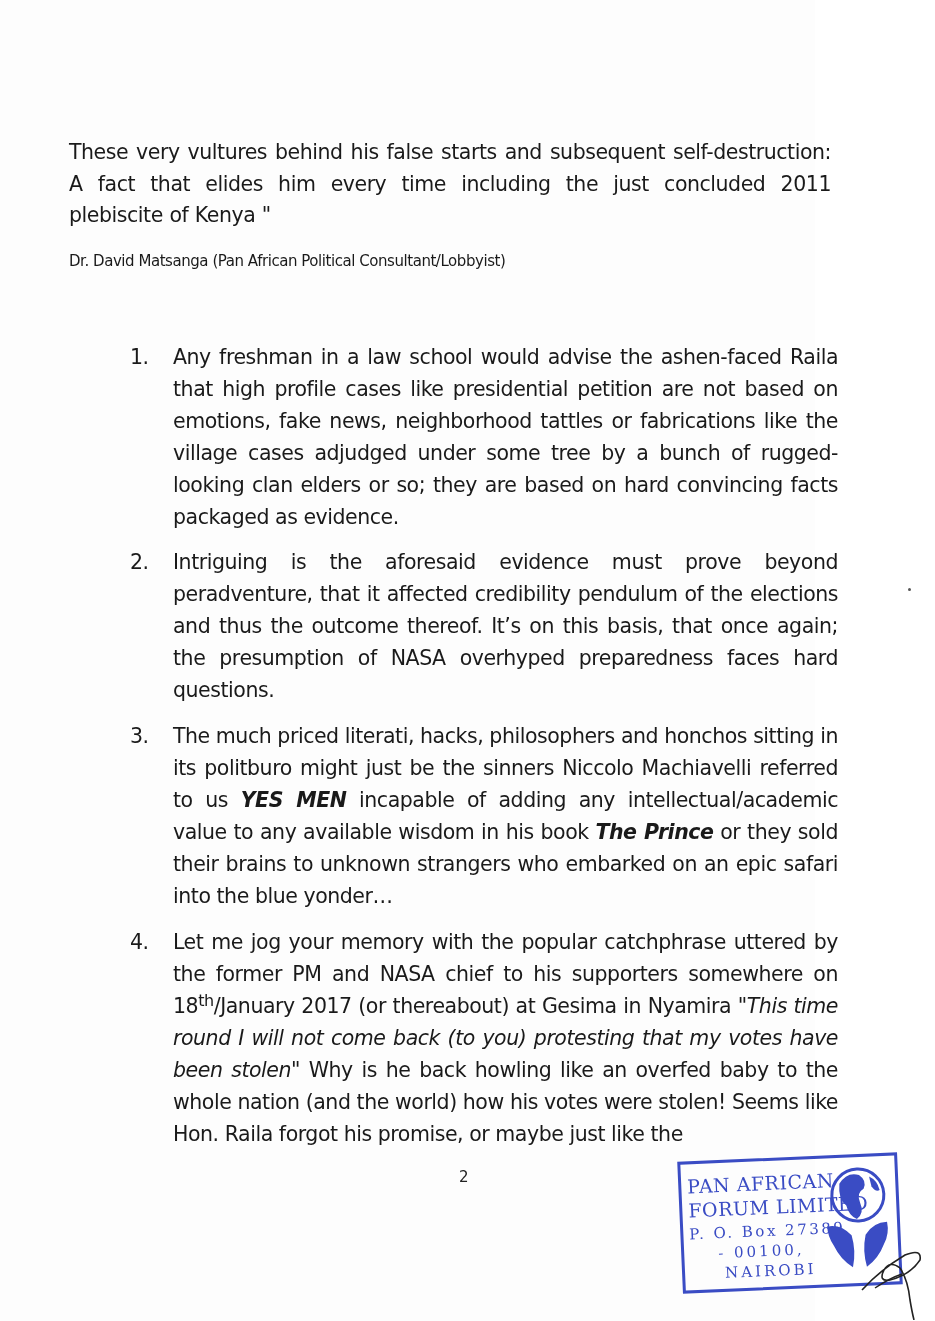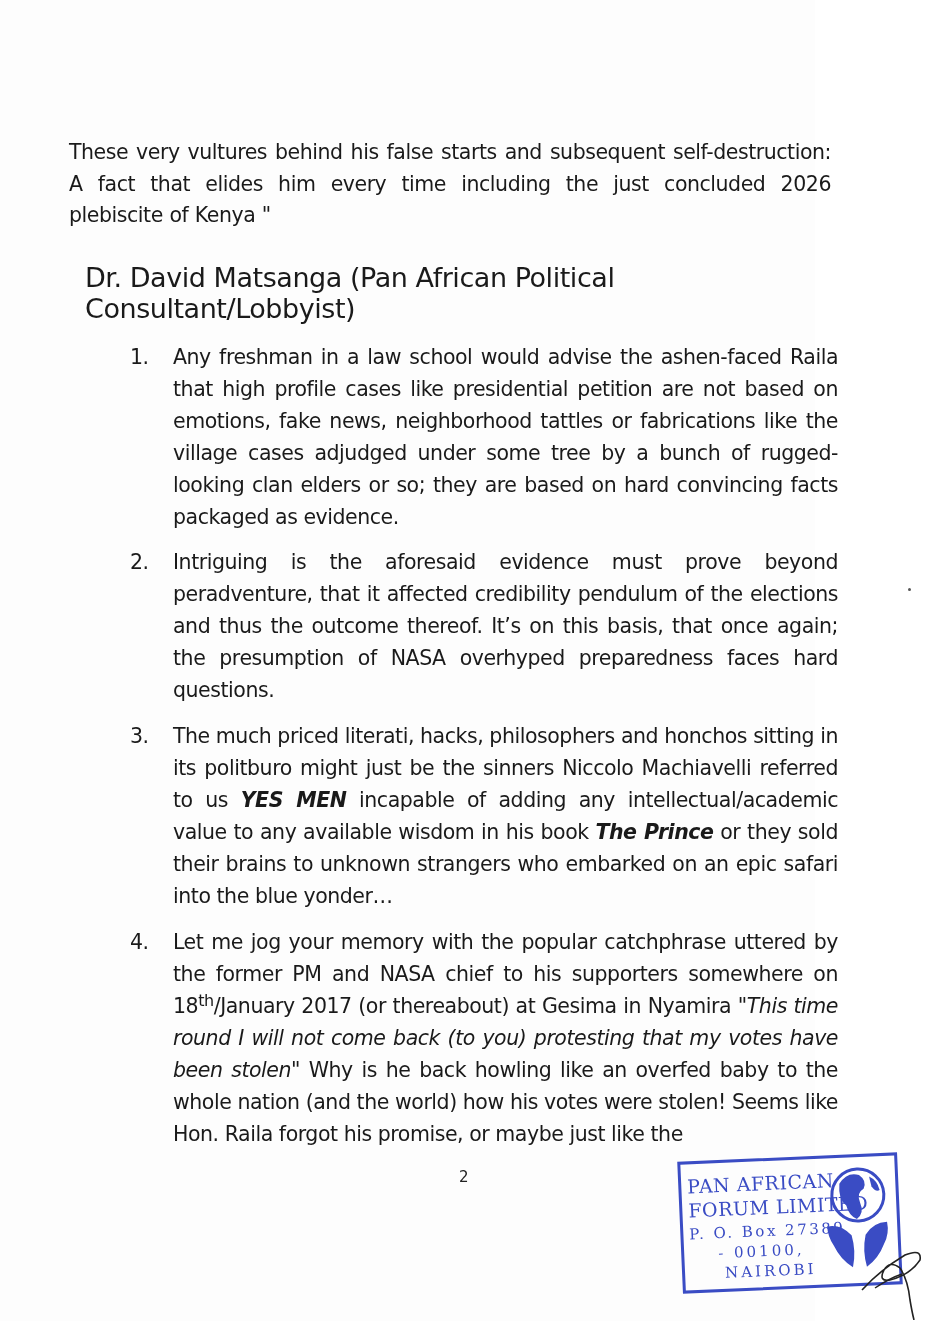--- a/index.html
+++ b/index.html
@@ -30,24 +30,24 @@
       line-height: 31.5px;
       text-align: justify;
       letter-spacing: -0.45px;
       word-spacing: 0.5px;
     }
     .intro p { margin: 0; }
     .attribution {
       position: absolute;
       left: 69px;
       top: 246px;
-      font-size: 27px;
+      font-size: 15px;
       line-height: 31px;
       letter-spacing: -0.45px;
-      margin: 16px;
+      margin: 0;
     }
     .list {
       position: absolute;
       left: 124px;
       width: 714px;
       font-size: 20.5px;
       line-height: 32px;
       letter-spacing: -0.45px;
     }
     .item {
@@ -121,21 +121,21 @@
       border-radius: 50%;
     }
   </style>
 </head>
 <body>
 
 <div class="page">
 
   <div class="intro">
     <p style="text-align: justify; text-align-last: justify;">These very vultures behind his false starts and subsequent self-destruction:</p>
-    <p style="text-align: justify; text-align-last: justify;">A fact that elides him every time including the just concluded 2026</p>
+    <p style="text-align: justify; text-align-last: justify;">A fact that elides him every time including the just concluded 2011</p>
     <p>plebiscite of Kenya "</p>
   </div>
 
   <p class="attribution">Dr. David Matsanga (Pan African Political Consultant/Lobbyist)</p>
 
   <div class="list" style="top:0;">
     <div class="item" style="top:341px;">
       <span class="num">1.</span>
       <div class="text">Any freshman in a law school would advise the ashen-faced Raila that high profile cases like presidential petition are not based on emotions, fake news, neighborhood tattles or fabrications like the village cases adjudged under some tree by a bunch of rugged-looking clan elders or so; they are based on hard convincing facts packaged as evidence.</div>
     </div>

